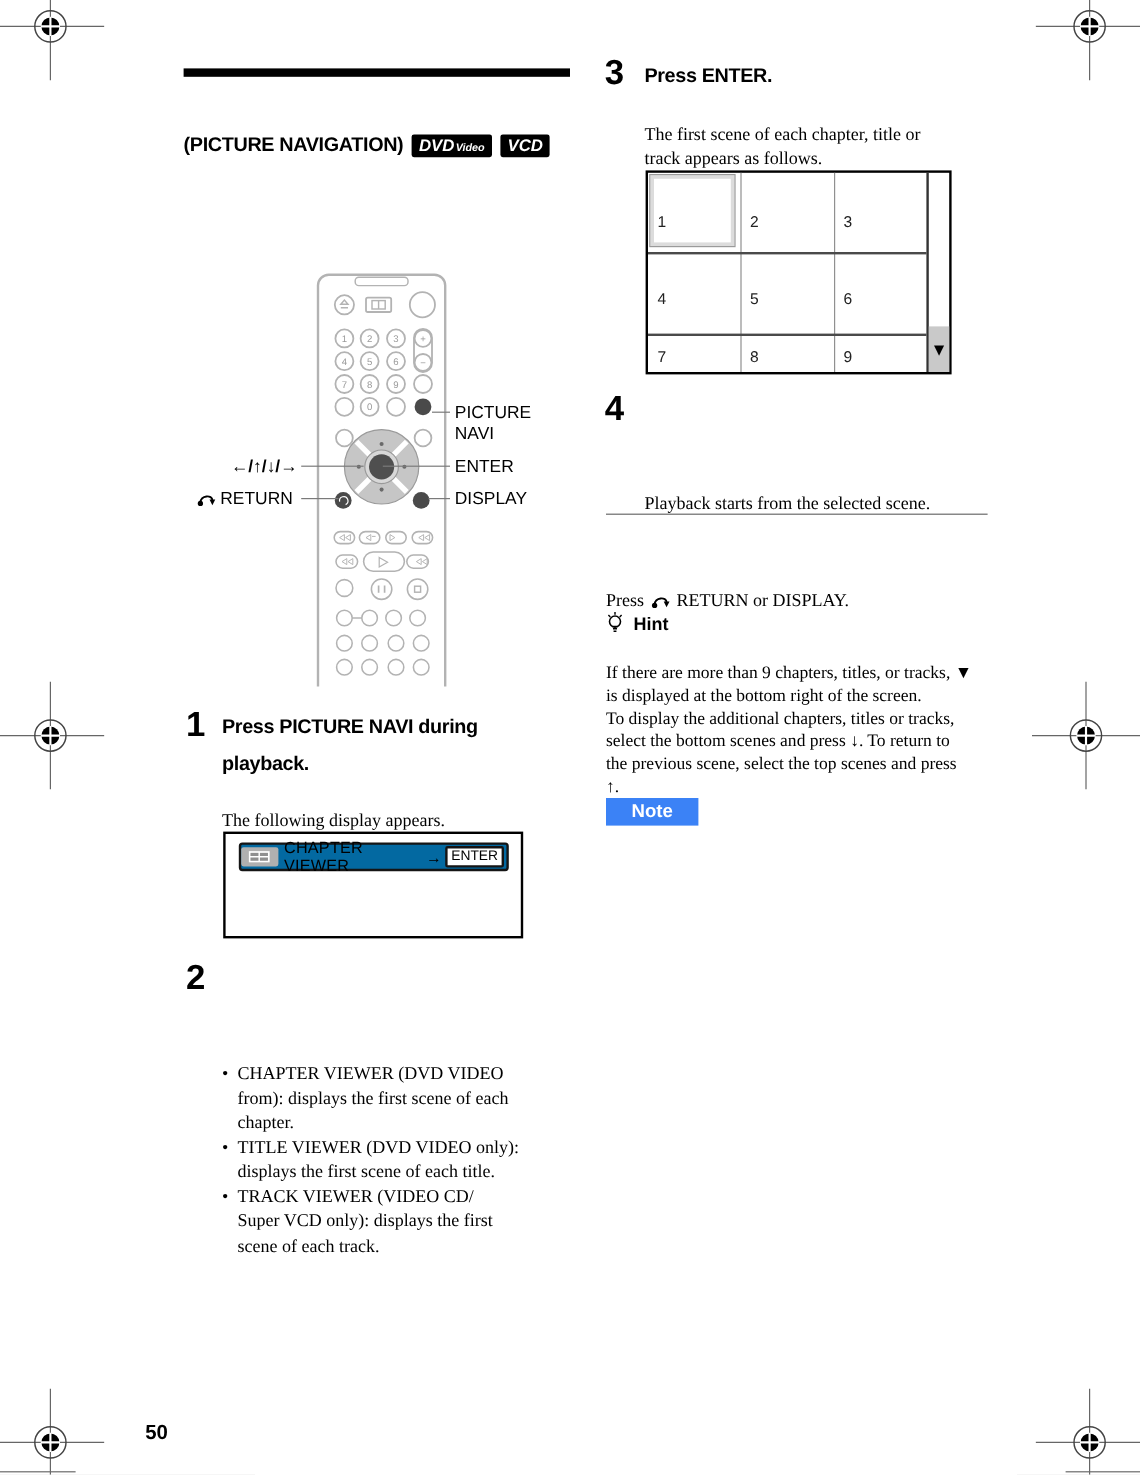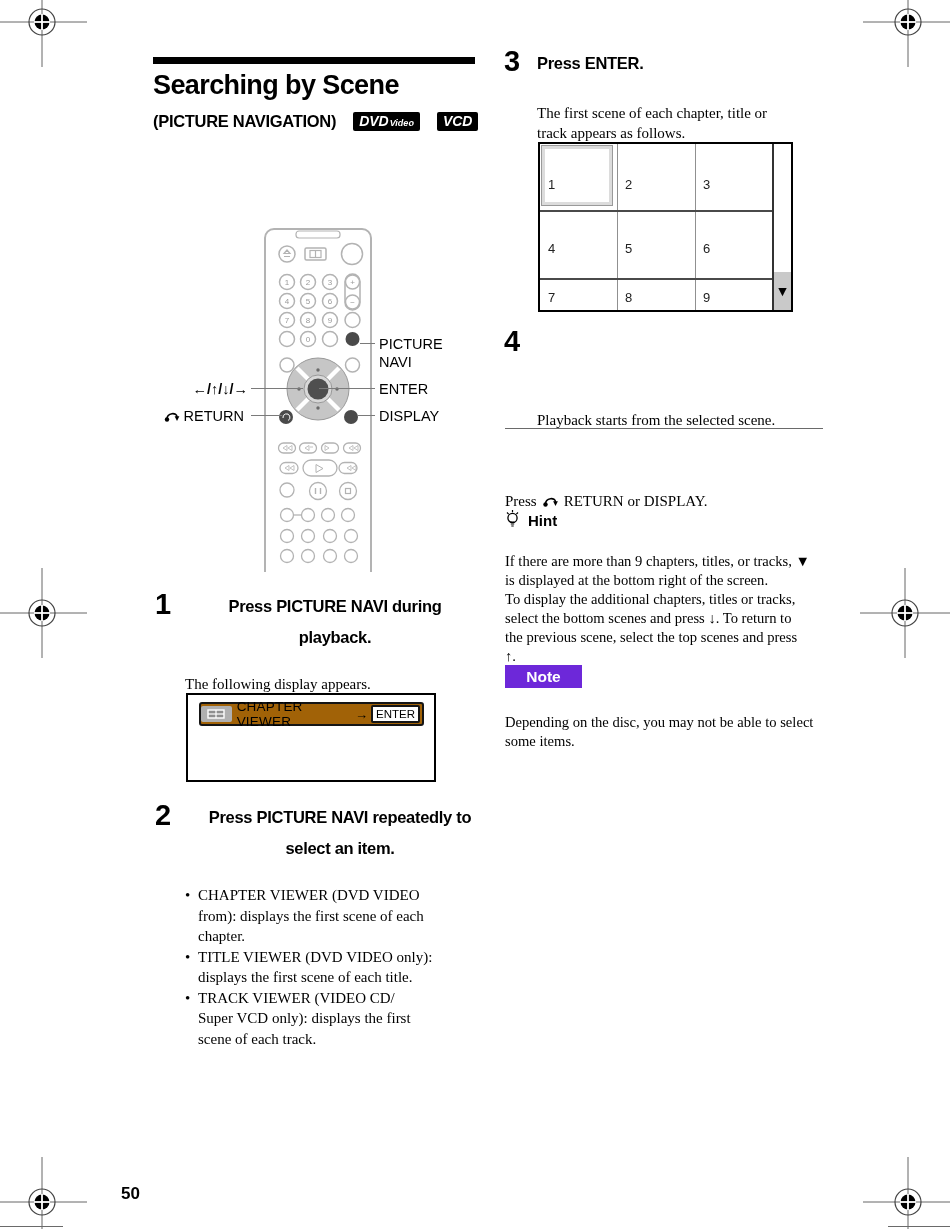--- a/index.html
+++ b/index.html
@@ -10,30 +10,30 @@
   .pre{white-space:pre-line;}
   .hline{background:#6a6a6a;height:1px;}
   .title{font-size:27px;font-weight:bold;letter-spacing:-0.6px;}
   .subtitle{font-size:16.5px;font-weight:bold;letter-spacing:-0.3px;}
   .badge{background:#000;color:#fff;border-radius:2px;display:inline-flex;align-items:flex-end;
          padding:2px 6px 3px 6px;font-style:italic;font-weight:bold;line-height:1;}
   .badge .main{font-size:14px;}
   .badge .sub{font-size:9px;margin-left:1px;}
   .body15{font-size:15px;line-height:19.5px;}
   .stepnum{font-size:29px;font-weight:bold;line-height:30px;}
-  .stephead{font-size:16.5px;font-weight:bold;line-height:31px;letter-spacing:-0.3px;text-align:center;}
+  .stephead{font-size:16.5px;font-weight:bold;line-height:31px;letter-spacing:-0.3px;}
   .sechead{font-size:15.5px;font-weight:bold;letter-spacing:-0.3px;}
   .small-serif{font-size:14.6px;line-height:19px;}
   .remlabel{font-size:14.5px;line-height:18px;}
   .connline{position:absolute;height:1px;background:#7a7a7a;}
   .bullet-row{display:flex;}
   .bullet-row .b{width:13px;flex:0 0 13px;font-size:15px;line-height:20.5px;}
   .bullet-row .t{font-size:15px;line-height:20.5px;}
   .gridnum{position:absolute;font-size:13px;color:#222;}
-  .notebadge{background:#6d28d9;color:#fff;font-weight:bold;font-size:15.5px;
+  .notebadge{background:#3b82f6;color:#fff;font-weight:bold;font-size:15.5px;
              display:flex;align-items:center;justify-content:center;}
   .cellline-v{position:absolute;width:1px;background:#909090;}
   .cellline-h{position:absolute;height:2px;background:#4a4a4a;}
 </style>
 </head>
 <body>
 
 <div id="page">
 
   <svg class="abs" style="left:-3px;top:-23px" width="90" height="90" viewBox="-45 -45 90 90">
@@ -81,22 +81,21 @@
       <line x1="0" y1="-45" x2="0" y2="45" stroke="#666" stroke-width="1"></line>
       <circle r="13" fill="none" stroke="#444" stroke-width="1.2"></circle>
       <circle r="7.5" fill="#000"></circle>
       <line x1="-8" y1="0" x2="8" y2="0" stroke="#fff" stroke-width="1.8"></line>
       <line x1="0" y1="-8" x2="0" y2="8" stroke="#fff" stroke-width="1.8"></line>
     </svg>
   <div class="abs hline" style="left:0;top:1226px;width:63px"></div>
   <div class="abs hline" style="left:888px;top:1226px;width:62px"></div>
 
   <div class="abs" style="left:153px;top:57px;width:322px;height:7px;background:#000"></div>
-  <div class="abs title" style="left:153px;top:70px;width:340px">Searching by Scene</div>
-  <div class="abs" style="left:153px;top:112px;display:flex;align-items:center;gap:17px">
+  <div class="abs" style="left:153px;top:112px;display:flex;align-items:center;gap:7px">
     <span class="subtitle">(PICTURE NAVIGATION)</span>
     <span class="badge">
         <span class="main">DVD</span>
         <span class="sub">Video</span>
       </span>
     <span class="badge">
         <span class="main">VCD</span>
       </span>
   </div>
 
@@ -221,37 +220,35 @@
       </svg>
     <span>RETURN</span>
   </div>
 
   <div class="abs stepnum" style="left:155px;top:589px">1</div>
   <div class="abs stephead pre" style="left:185px;top:591px;width:300px">Press PICTURE NAVI during
 playback.</div>
   <div class="abs serif body15" style="left:185px;top:656px">The following display appears.</div>
 
   <div class="abs" style="left:186px;top:693px;width:250px;height:89px;border:2px solid #000;box-sizing:border-box">
-    <div class="abs" style="left:11px;top:7px;width:225px;height:24px;background:#a16207;border:2px solid #151515;border-radius:3px;box-sizing:border-box;display:flex;align-items:center;padding:0 2px 0 0">
+    <div class="abs" style="left:11px;top:7px;width:225px;height:24px;background:#0369a1;border:2px solid #151515;border-radius:3px;box-sizing:border-box;display:flex;align-items:center;padding:0 2px 0 0">
       <span style="width:33px;height:16px;background:#b0b0b0;border-radius:2px;display:flex;align-items:center;justify-content:center;margin-right:5px">
         <svg width="18" height="10" viewBox="0 0 18 10">
             <rect x="1" y="1" width="16" height="8" fill="#8f8f8f" stroke="#fff" stroke-width="1.4"></rect>
             <line x1="9" y1="1" x2="9" y2="9" stroke="#fff" stroke-width="1.2"></line>
             <line x1="1" y1="5" x2="17" y2="5" stroke="#fff" stroke-width="1.2"></line>
           </svg>
       </span>
       <span style="font-size:13.5px;letter-spacing:0.2px">CHAPTER VIEWER</span>
       <span style="font-size:13px;margin:0 3px">→</span>
       <span style="border:2px solid #151515;background:#fff;font-size:11.5px;line-height:14px;padding:0 3px;border-radius:2px">ENTER</span>
     </div>
   </div>
 
   <div class="abs stepnum" style="left:155px;top:800px">2</div>
-  <div class="abs stephead pre" style="left:185px;top:802px;width:310px">Press PICTURE NAVI repeatedly to
-select an item.</div>
   <div class="abs serif" style="left:185px;top:866px;width:295px">
     <div class="bullet-row">
         <span class="b">•</span>
         <span class="t pre">CHAPTER VIEWER (DVD VIDEO
 from): displays the first scene of each
 chapter.</span>
       </div>
     <div class="bullet-row">
         <span class="b">•</span>
         <span class="t pre">TITLE VIEWER (DVD VIDEO only):
@@ -321,18 +318,16 @@
     <span style="font-size:15px;font-weight:bold">Hint</span>
   </div>
   <div class="abs serif small-serif pre" style="left:505px;top:533px;width:330px">If there are more than 9 chapters, titles, or tracks, ▼
 is displayed at the bottom right of the screen.
 To display the additional chapters, titles or tracks,
 select the bottom scenes and press ↓. To return to
 the previous scene, select the top scenes and press
 ↑.</div>
 
   <div class="abs notebadge" style="left:505px;top:665px;width:77px;height:23px">Note</div>
-  <div class="abs serif small-serif pre" style="left:505px;top:694px;width:330px">Depending on the disc, you may not be able to select
-some items.</div>
 
   <div class="abs" style="left:121px;top:1184px;font-size:17px;font-weight:bold">50</div>
 
 </div>
 
 </body></html>

